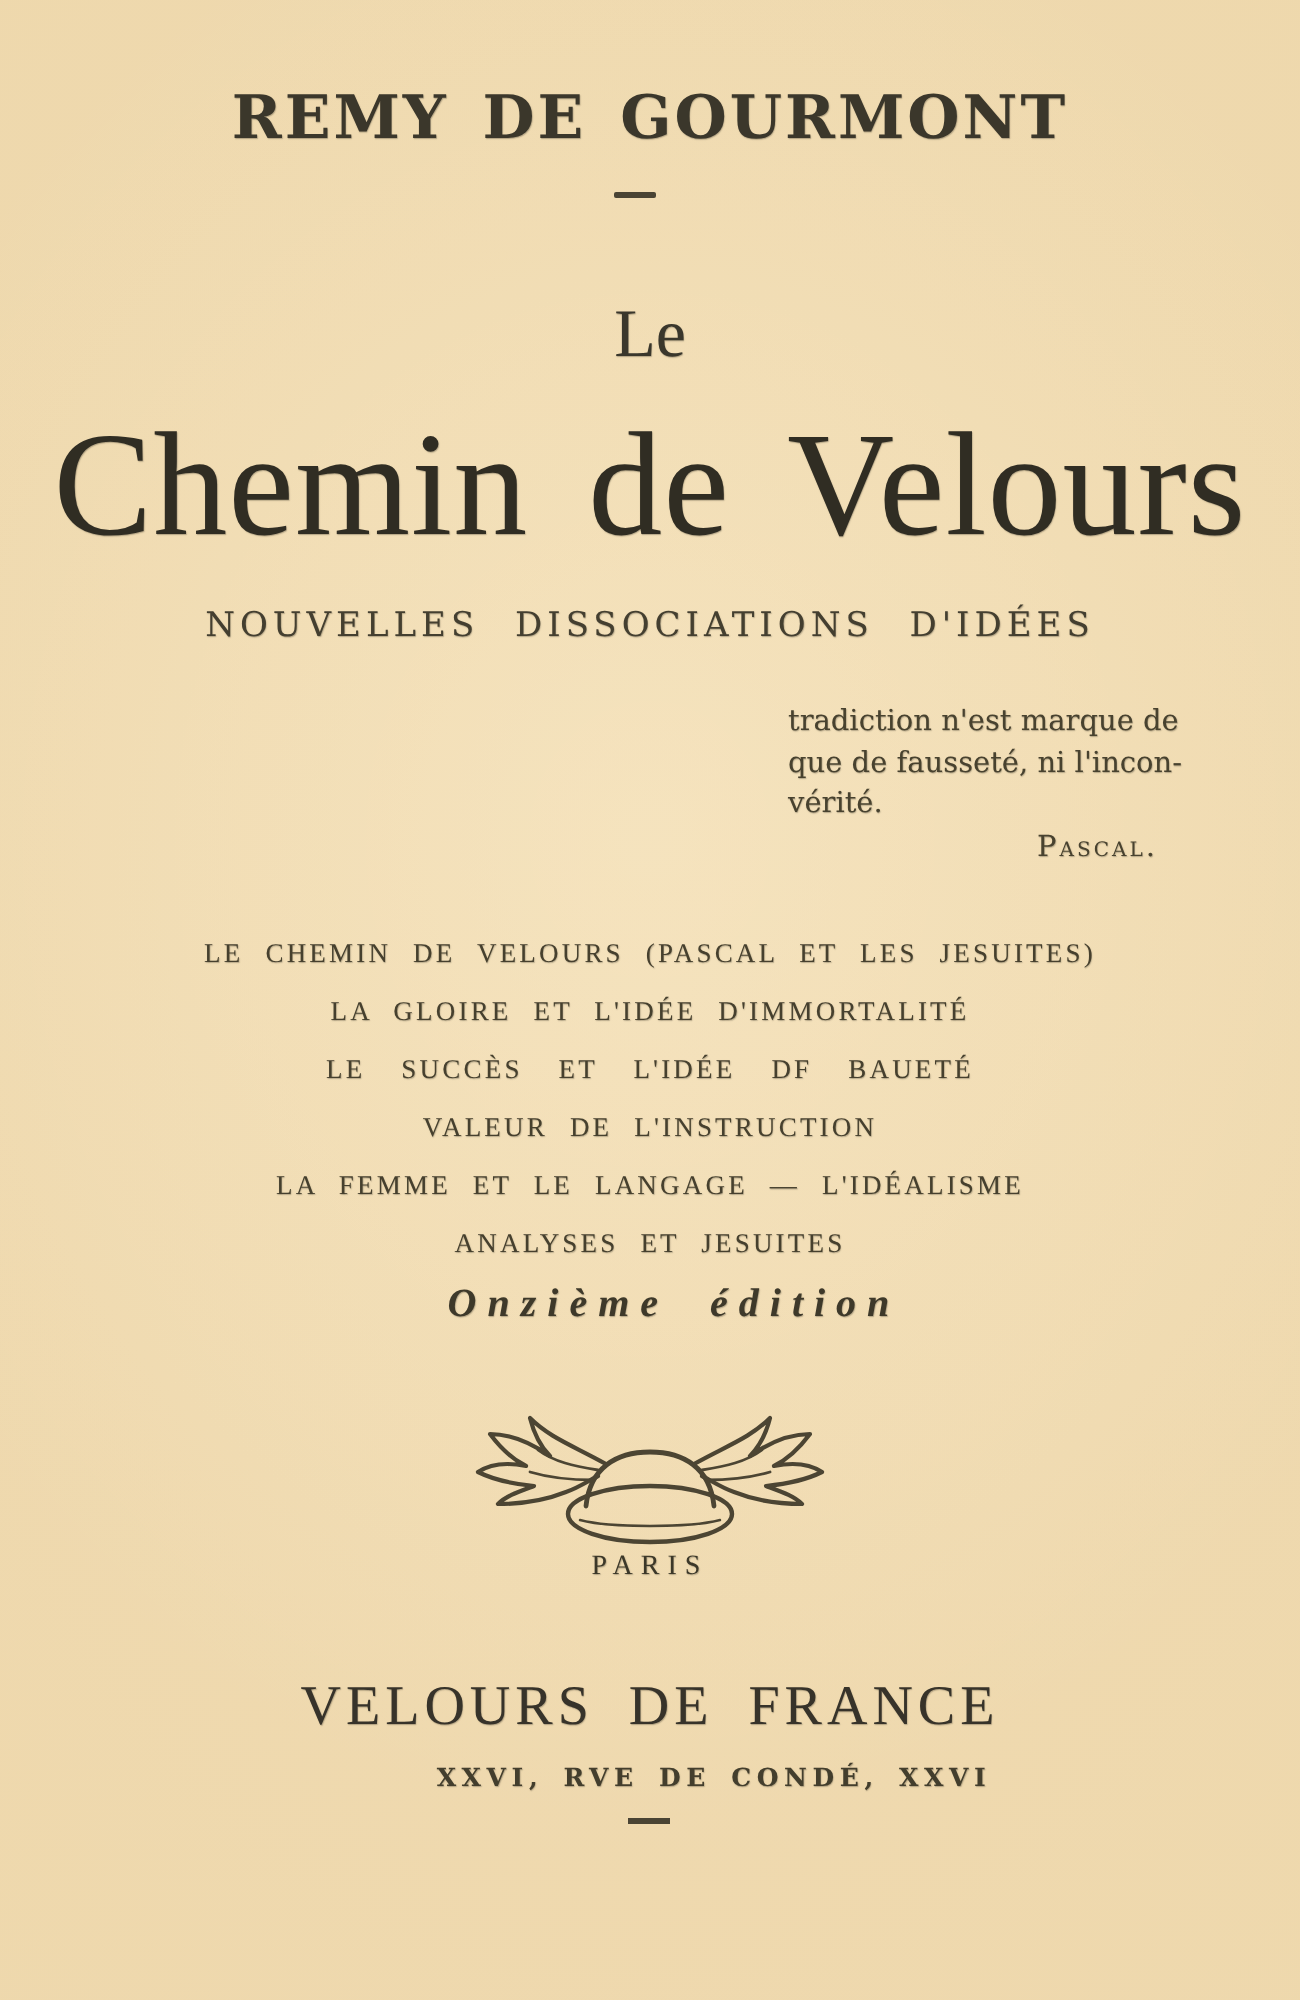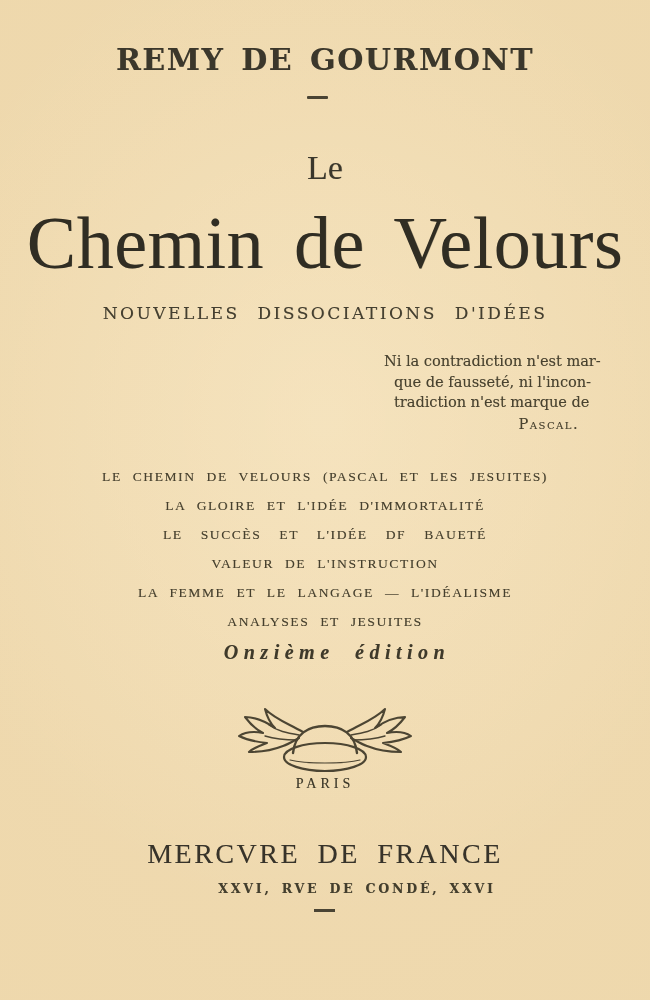--- a/index.html
+++ b/index.html
@@ -143,23 +143,23 @@
 <div class="page">
 
   <div class="txt author soft">REMY DE GOURMONT</div>
   <div class="rule-small"></div>
 
   <div class="txt title-article soft">Le</div>
   <div class="txt title-main soft">Chemin de Velours</div>
   <div class="txt subtitle soft">NOUVELLES DISSOCIATIONS D'IDÉES</div>
 
   <div class="epigraph soft">
-    <span class="eline">Ni la contradiction n'est mar-</span>
+    <span class="eline indent">tradiction n'est marque de</span>
     <span class="eline indent">que de fausseté, ni l'incon-</span>
-    <span class="eline indent">tradiction n'est marque de</span>
+    <span class="eline indent">vérité.</span>
     <span class="attribution">Pascal.</span>
   </div>
 
   <div class="contents soft">
     <span class="citem">LE CHEMIN DE VELOURS (PASCAL ET LES JESUITES)</span>
     <span class="citem">LA GLOIRE ET L'IDÉE D'IMMORTALITÉ</span>
     <span class="citem">LE SUCCÈS ET L'IDÉE DF BAUETÉ</span>
     <span class="citem">VALEUR DE L'INSTRUCTION</span>
     <span class="citem">LA FEMME ET LE LANGAGE — L'IDÉALISME</span>
     <span class="citem">ANALYSES ET JESUITES</span>
@@ -175,17 +175,17 @@
         <path d="M62,42 C50,42 40,41 30,38" stroke-width="1.4"></path>
       </g>
       <use href="#wingL" transform="translate(180 0) scale(-1 1)"></use>
       <path d="M58,55 C60,36 73,28 90,28 C107,28 120,36 122,55" stroke-width="2.4"></path>
       <ellipse cx="90" cy="59" rx="41" ry="14" stroke-width="2.2"></ellipse>
       <path d="M55,62 C70,66 110,66 125,62" stroke-width="1.2"></path>
     </svg>
   </div>
 
   <div class="txt imprint-city soft">PARIS</div>
-  <div class="txt imprint-publisher soft">MERCVRE DE FRANCE</div>
+  <div class="txt imprint-publisher soft">VELOURS DE FRANCE</div>
   <div class="txt imprint-address soft">XXVI, RVE DE CONDÉ, XXVI</div>
   <div class="rule-small-2"></div>
 
 </div>
 
 </body></html>

